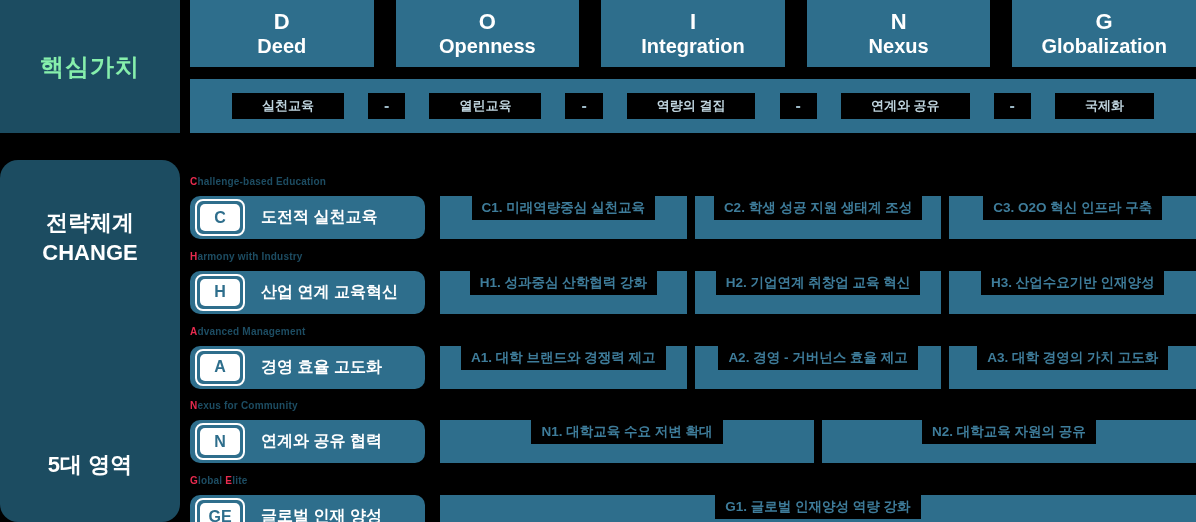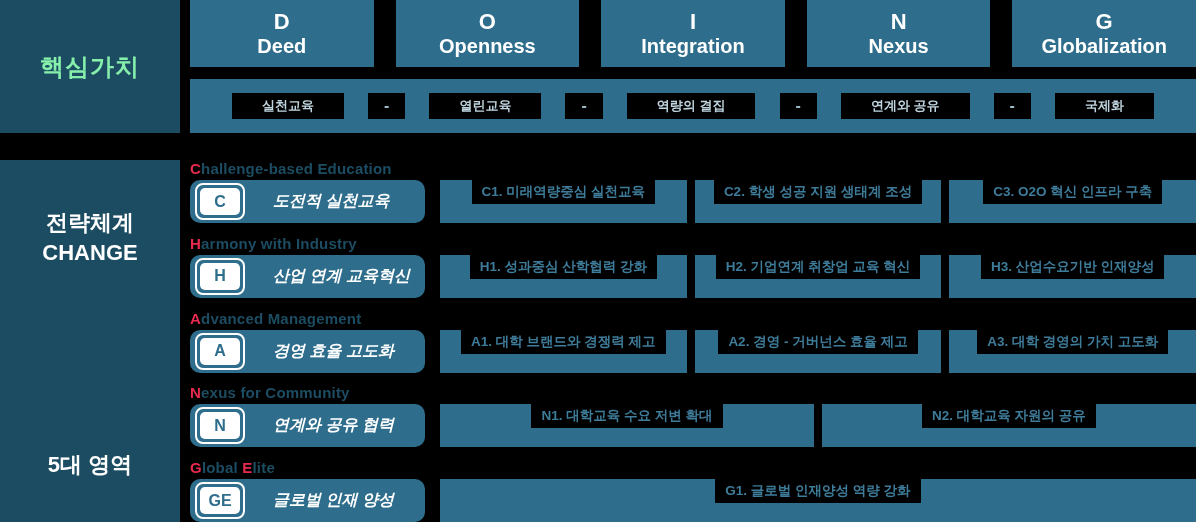--- a/index.html
+++ b/index.html
@@ -33,40 +33,40 @@
   .value-term { color:#bfd4de; font-size:13px; padding:4px 30px; white-space:nowrap; }
   .value-dash { color:#9cb9c6; font-size:16px; padding:4px 16px; }
 
   .mid-gap { height:27px; }
 
   
   .bottom-section { display:flex; height:362px; }
   .leftnav {
     width:180px; height:362px; background:#1c4c61; color:#fff;
     display:flex; flex-direction:column; justify-content:space-between;
-    padding:48px 0 42px 0; text-align:center;
+    padding:48px 0 42px 0; text-align:center;border-radius:18px;
   }
   .leftnav .blk { font-size:22px; line-height:1.35; }
   .rows { width:1006px; margin-left:10px; display:flex; flex-direction:column; justify-content:space-between; }
   .strategy-row { height:63px; }
-  .row-heading { height:16px; font-size:15px; margin-bottom:4px; color:#1d4d63; letter-spacing:0.2px; }
+  .row-heading { height:16px; font-size:10px; margin-bottom:4px; color:#1d4d63; letter-spacing:0.2px;margin-top:16px; }
   .row-heading .accent { color:#e72b4f; }
   .row-body { display:flex; height:43px; }
   .pill {
     width:235px; min-width:235px; background:#2e6e8c; border-radius:10px;
     display:flex; align-items:center; padding-left:5px; margin-right:15px;
   }
   .badge-frame {
     display:inline-flex; border:2px solid #fff; border-radius:8px; padding:3px;
   }
   .badge {
     background:#fff; color:#2e6e8c; border-radius:5px; min-width:40px; height:27px;
     display:flex; align-items:center; justify-content:center; font-size:16px; padding:0 5px;
   }
-  .pill-label { color:#fff; font-size:16px; margin-left:28px; white-space:nowrap;font-style:italic; }
+  .pill-label { color:#fff; font-size:16px; margin-left:16px; white-space:nowrap; }
   .tasks { flex:1; display:flex; gap:8px; }
   .task {
     flex:1; background:#2e6e8c; display:flex; align-items:flex-start; justify-content:center;text-decoration:underline;
   }
   .task-text { color:#3e7c9a; font-size:13.5px; padding:3px 10px; white-space:nowrap; }
 </style>
 </head>
 <body>
 
 <div class="stage">

